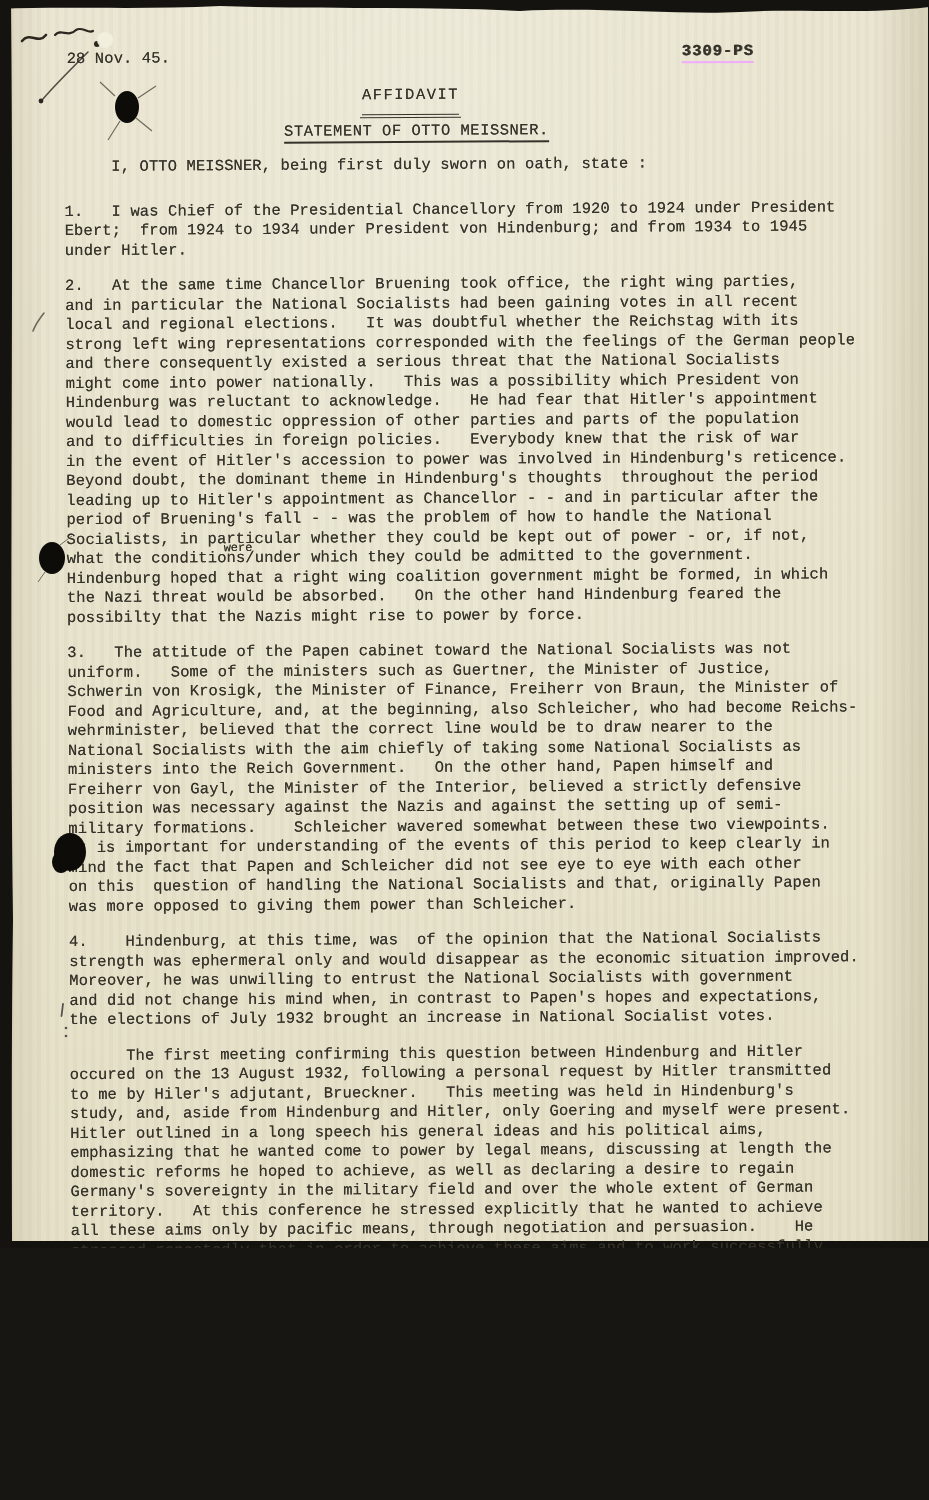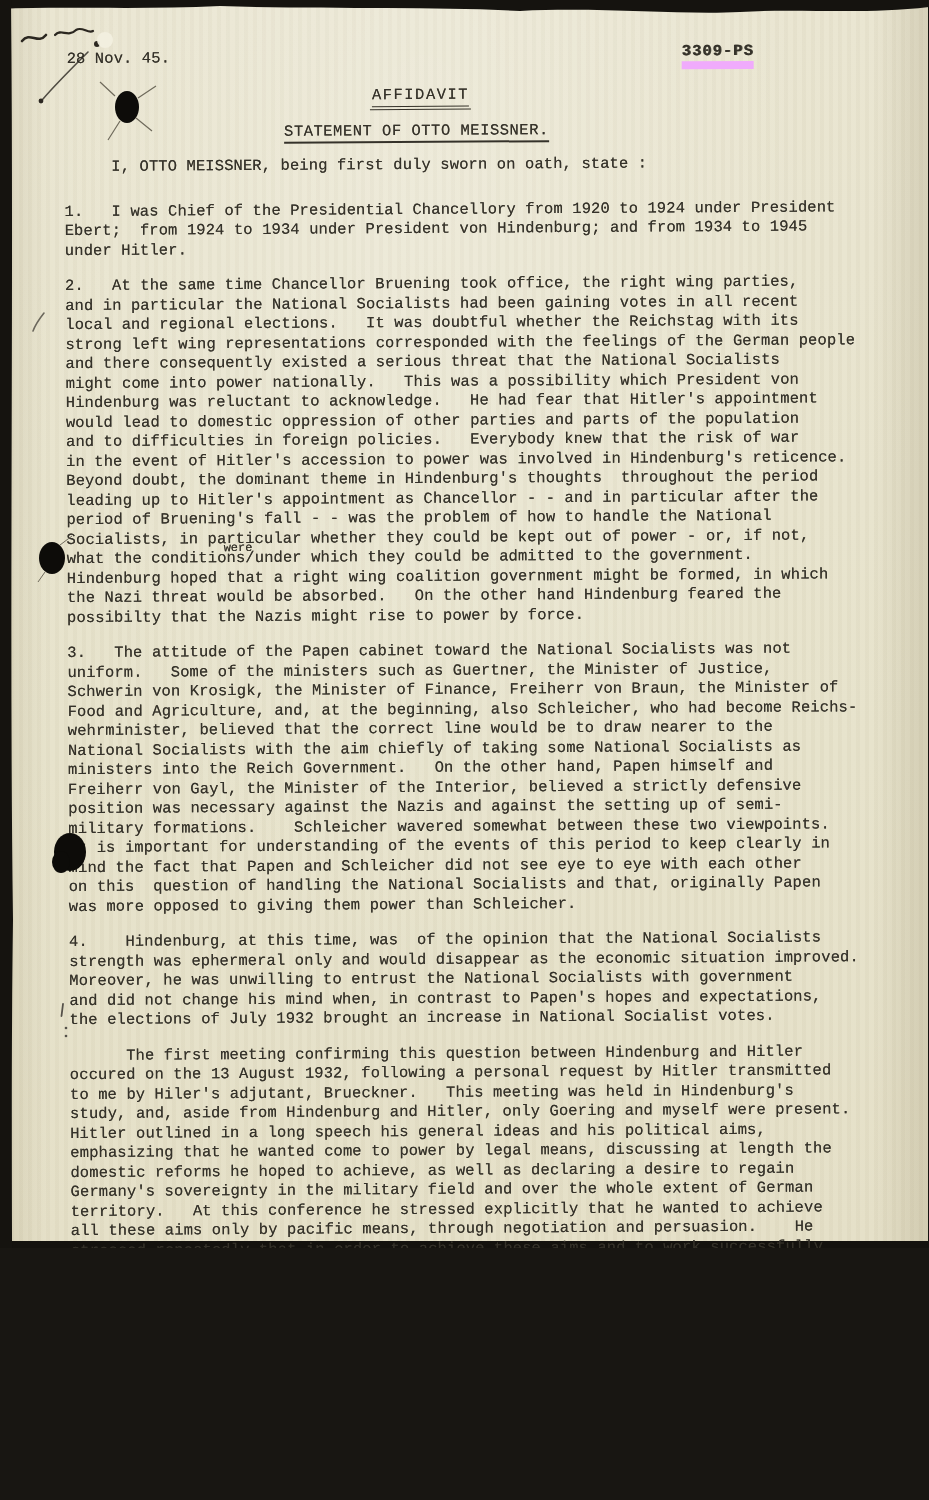--- a/index.html
+++ b/index.html
@@ -10,22 +10,22 @@
       radial-gradient(ellipse at 45% 15%, rgba(255,255,255,0.20), rgba(255,255,255,0) 55%),
       linear-gradient(90deg, rgba(110,95,55,0.10) 0, rgba(110,95,55,0) 4%, rgba(110,95,55,0) 94%, rgba(110,95,55,0.16) 100%),
       repeating-linear-gradient(90deg, rgba(125,110,70,0.045) 0 4px, rgba(0,0,0,0) 4px 9px),
       linear-gradient(#eae6d2, #e7e3cc 60%, #e5e0c8);
   }
   .content{position:absolute;inset:0;transform:rotate(-0.35deg);transform-origin:80px 120px;
            color:#35322a;text-shadow:0 0 0.6px rgba(45,42,32,0.75);}
   .t15{font-size:15.5px;letter-spacing:0.1px;}
   .date{position:absolute;left:67px;top:50px;}
   .docnum{position:absolute;left:682px;top:46px;font-weight:bold;letter-spacing:1px;
-          border-bottom:8px solid #f0abfc;padding-bottom:1px;text-shadow:0.8px 0 0 rgba(45,42,32,0.8);}
-  .title{position:absolute;left:372px;top:88px;letter-spacing:1.5px;border-bottom:1px solid #35322a;padding-bottom:2px;}
+          border-bottom:2px solid #f0abfc;padding-bottom:1px;text-shadow:0.8px 0 0 rgba(45,42,32,0.8);}
+  .title{position:absolute;left:362px;top:88px;letter-spacing:1.5px;border-bottom:1px solid #35322a;padding-bottom:10px;}
   .title::after{content:"";position:absolute;left:-2px;right:-2px;bottom:-4px;height:1px;background:#35322a;}
   .subtitle{position:absolute;left:284px;top:124px;letter-spacing:0.5px;border-bottom:2px solid #35322a;padding-bottom:1px;}
   .body{position:absolute;left:64px;top:158px;width:830px;line-height:19.5px;}
   .intro{white-space:pre;margin-bottom:25px;}
   .para{white-space:pre;margin-bottom:16px;}
   .were{position:absolute;left:221px;top:542px;font-size:12px;letter-spacing:0;}
   .exhibit{position:absolute;left:717px;top:1377px;}
   .dots{position:absolute;left:701px;top:1399px;font-weight:bold;letter-spacing:0.5px;}
   .red4{position:absolute;left:486px;top:1386px;font-size:46px;line-height:46px;
         font-family:"DejaVu Sans",sans-serif;color:#c24534;opacity:0.82;letter-spacing:9px;

